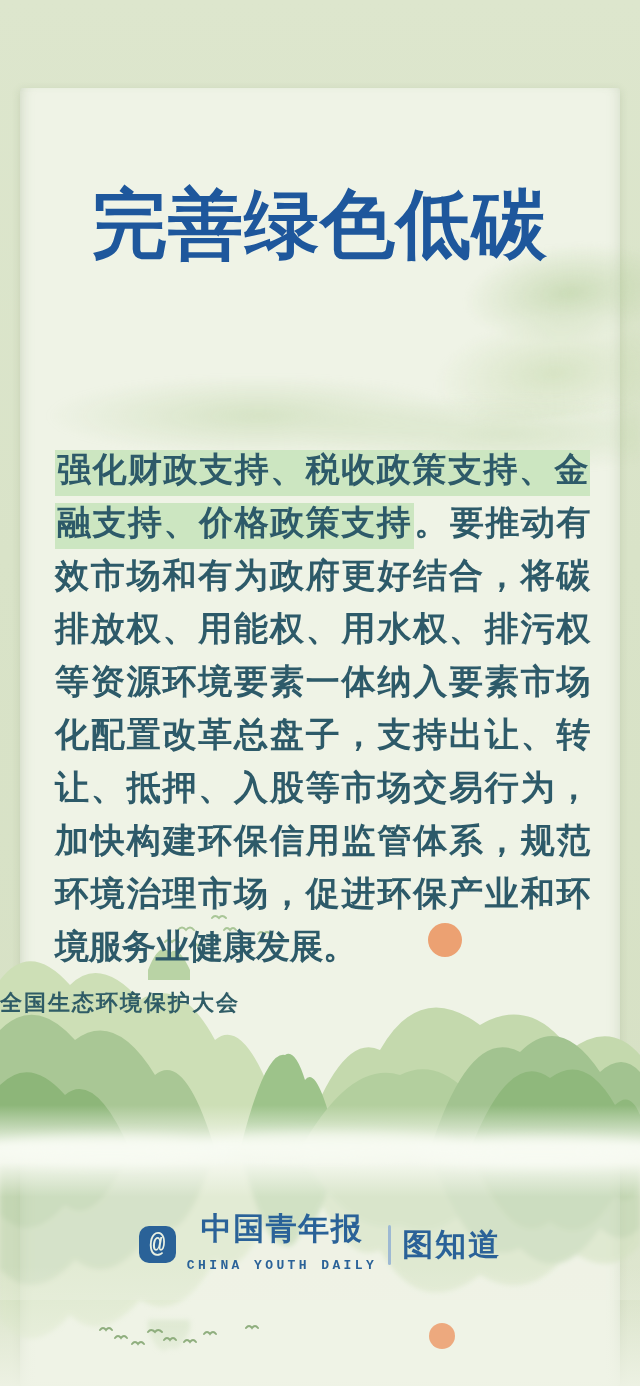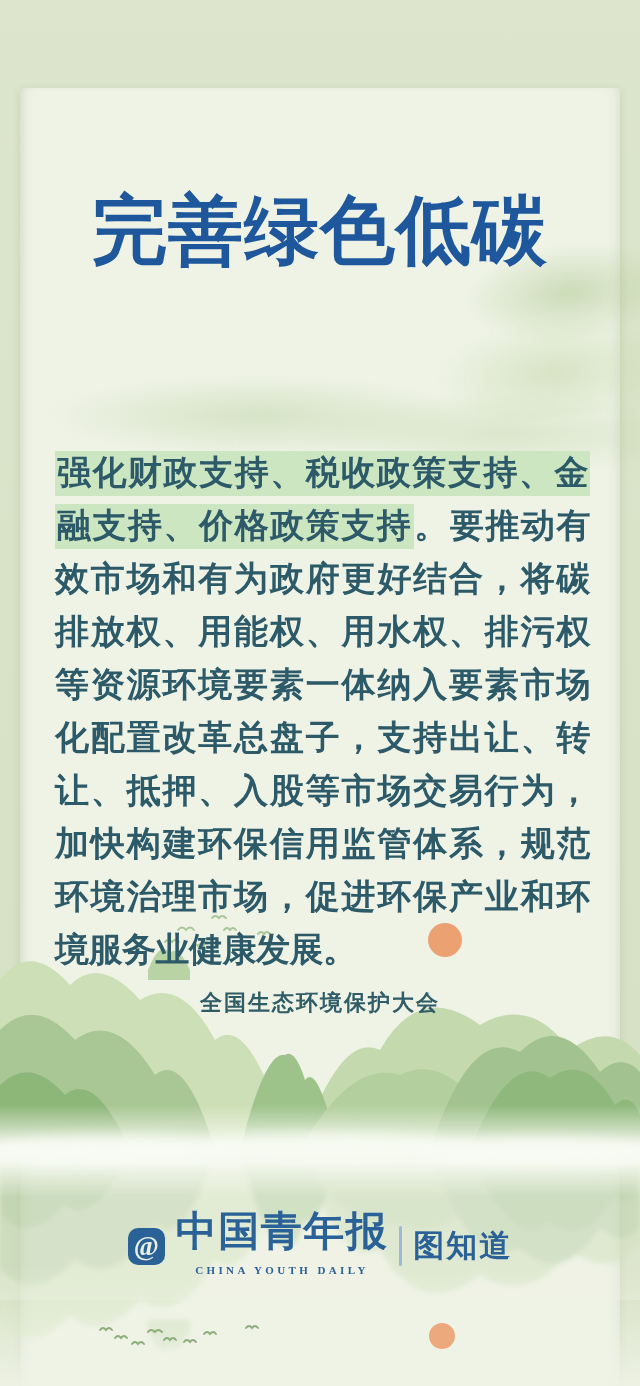--- a/index.html
+++ b/index.html
@@ -1,19 +1,19 @@
 <!DOCTYPE html>
 <html><head>
 <meta charset="utf-8">
 <style>
   html,body{margin:0;padding:0;background:#c8d3b4;}
   .stage{
     position:relative; width:640px; height:1386px; margin:0 auto; overflow:hidden;
     background:linear-gradient(180deg,#dde6cd 0%,#d9e3c8 40%,#d6e0c4 100%);
-    font-family:Liberation Serif, serif;
+    font-family:Liberation Mono, monospace;
   }
   .card{
     position:absolute; left:20px; top:88px; width:600px; height:1298px;
     background:#eff3e6; border-radius:3px;
     box-shadow:0 2px 8px rgba(110,130,90,.20),
                inset 10px 0 14px -10px rgba(125,148,105,.35),
                inset -10px 0 14px -10px rgba(125,148,105,.25);
   }
   
   .deco-right{
@@ -38,36 +38,36 @@
   .body-text{
     position:absolute; left:55px; top:430px; width:535px; z-index:3;
     font-size:34px; line-height:53px; font-weight:700; letter-spacing:-0.5px;
     color:#2d5a69; text-align:justify;margin-top:16px;
   }
   .body-text .hl{
     background:#cce6c1; padding:3px 2px 5px 2px;
     -webkit-box-decoration-break:clone; box-decoration-break:clone;
   }
   .source-label{
-    position:absolute; left:0; right:0; top:988px; text-align:center; z-index:3;
+    position:absolute; left:0; right:0; top:988px; text-align:left; z-index:3;
     font-size:22px; font-weight:700; letter-spacing:2px; color:#2f5c66;
   }
   .scene{position:absolute; left:0; top:900px; width:640px; height:486px; z-index:1;}
   .footer-logo{
     position:absolute; left:0; right:0; top:1216px; z-index:3;
     display:flex; justify-content:center; align-items:center; gap:11px;
   }
   .at-badge{
     width:37px; height:37px; border-radius:10px; background:#2a6298;
     color:#eaf1e3; font-size:27px; font-weight:700;
     display:flex; align-items:center; justify-content:center;
   }
   .brand-cn-block{display:flex; flex-direction:column; align-items:center;}
-  .brand-cn{font-size:41px; font-weight:900; letter-spacing:1.5px; color:#2a6298; line-height:30px;}
-  .brand-en{font-size:11px; font-weight:700; letter-spacing:3.4px; color:#2a6298; margin-top:18px;}
+  .brand-cn{font-size:31px; font-weight:900; letter-spacing:1.5px; color:#2a6298; line-height:30px;}
+  .brand-en{font-size:13px; font-weight:700; letter-spacing:3.4px; color:#2a6298; margin-top:12px;}
   .logo-divider{width:3px; height:40px; background:#9db9d3; border-radius:2px;}
   .brand-product{font-size:31px; font-weight:900; letter-spacing:2px; color:#2a6298;}
 </style>
 </head>
 <body>
 
 <div class="stage">
 
   <div class="card"></div>
   <div class="deco-right"></div>

